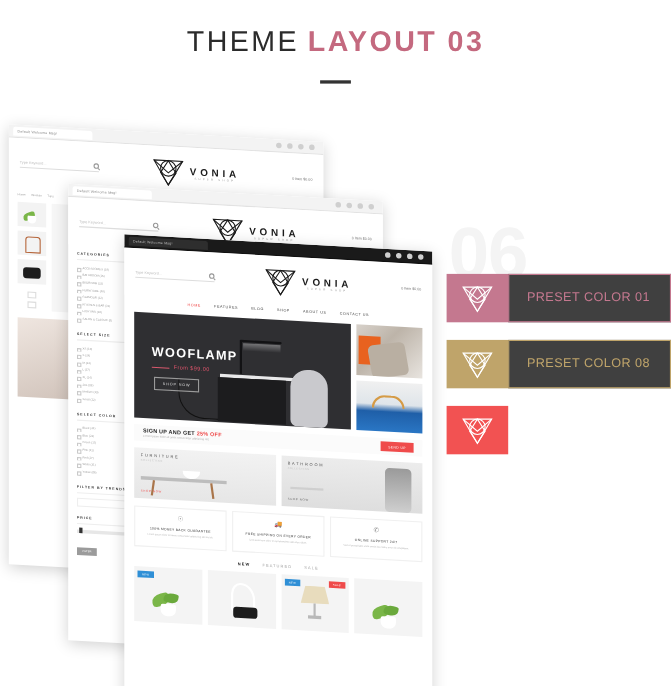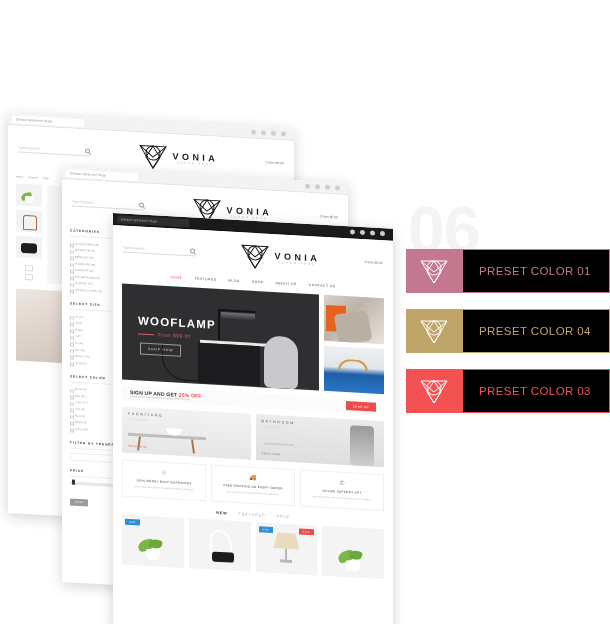--- a/index.html
+++ b/index.html
@@ -237,29 +237,33 @@
     position:relative; z-index:1; margin:0; font-size:22px; font-weight:400;
     color:#1e1e1e; letter-spacing:.2px;
   }
   .presets { position:relative; z-index:1; margin-top: 44px; display:flex; flex-direction:column; gap:16px; }
   .preset { display:flex; height: 44px; width: 204px; align-items:stretch; }
   .preset .sw {
     width: 56px; display:flex; align-items:center; justify-content:center;
   }
   .preset .lbl {
     flex:1; border:1px solid; display:flex; align-items:center;
-    padding-left: 16px; font-size: 11.5px; letter-spacing: .4px; background:#000000;text-align:center;
+    padding-left: 16px; font-size: 11.5px; letter-spacing: .4px; background:#404040;text-align:center;
   }
   .logo-svg { width: 30px; height: 28px; display:block; }
 </style>
 </head>
 <body>
 
 <div id="root">
 
+  <div class="heading">
+    <span class="t1">THEME</span><span class="t2">LAYOUT 03</span>
+    <div class="rule"></div>
+  </div>
 
   <div class="mock-stack">
 
     <div class="browser b1">
       <div class="chrome">
         <div class="tabpill">Default Welcome Msg!</div>
         <div class="chrome-dots">
           <i></i>
           <i></i>
           <i></i>
@@ -585,33 +589,32 @@
         <div class="sw" style="background:#bfa46a">
           <svg class="logo-svg" viewBox="0 0 60 56">
             <g fill="none" stroke="#ffffff" stroke-width="2">
               <polygon points="4,8 56,8 30,52"></polygon>
               <ellipse cx="30" cy="22" rx="14" ry="14"></ellipse>
               <path d="M30 8 L16 30 L30 52 L44 30 Z"></path>
               <path d="M4 8 L30 30 L56 8"></path>
             </g>
           </svg>
         </div>
-        <div class="lbl" style="border-color:#bfa46a;color:#bfa46a">PRESET COLOR 04</div>
+        <div class="lbl" style="border-color:#bfa46a;color:#bfa46a">PRESET COLOR 08</div>
       </div>
 
       <div class="preset">
         <div class="sw" style="background:#f25252">
           <svg class="logo-svg" viewBox="0 0 60 56">
             <g fill="none" stroke="#ffffff" stroke-width="2">
               <polygon points="4,8 56,8 30,52"></polygon>
               <ellipse cx="30" cy="22" rx="14" ry="14"></ellipse>
               <path d="M30 8 L16 30 L30 52 L44 30 Z"></path>
               <path d="M4 8 L30 30 L56 8"></path>
             </g>
           </svg>
         </div>
-        <div class="lbl" style="border-color:#f25252;color:#f25252">PRESET COLOR 03</div>
       </div>
 
     </div>
   </div>
 
 </div>
 
 </body></html>

